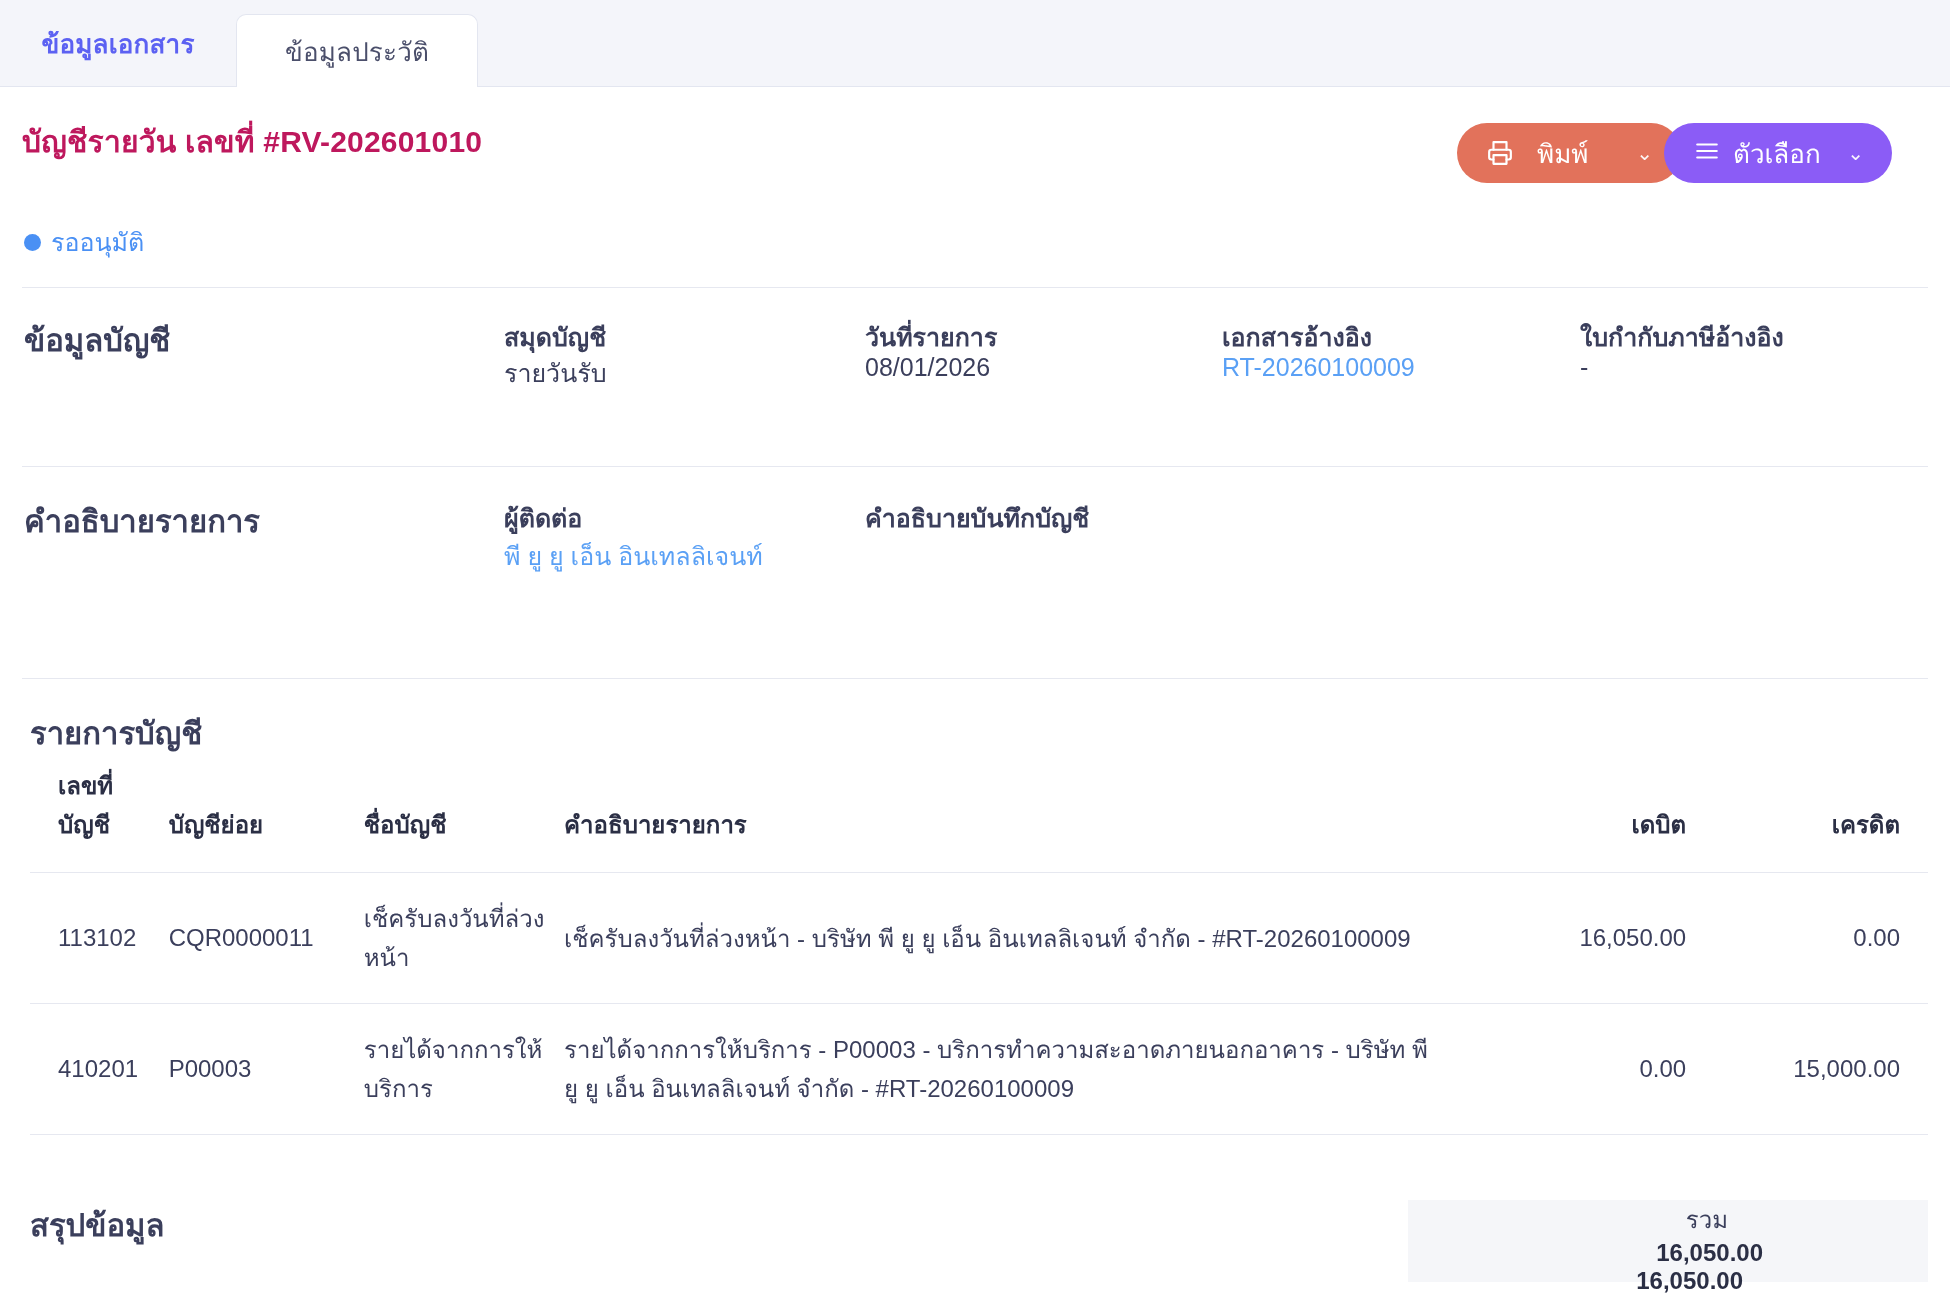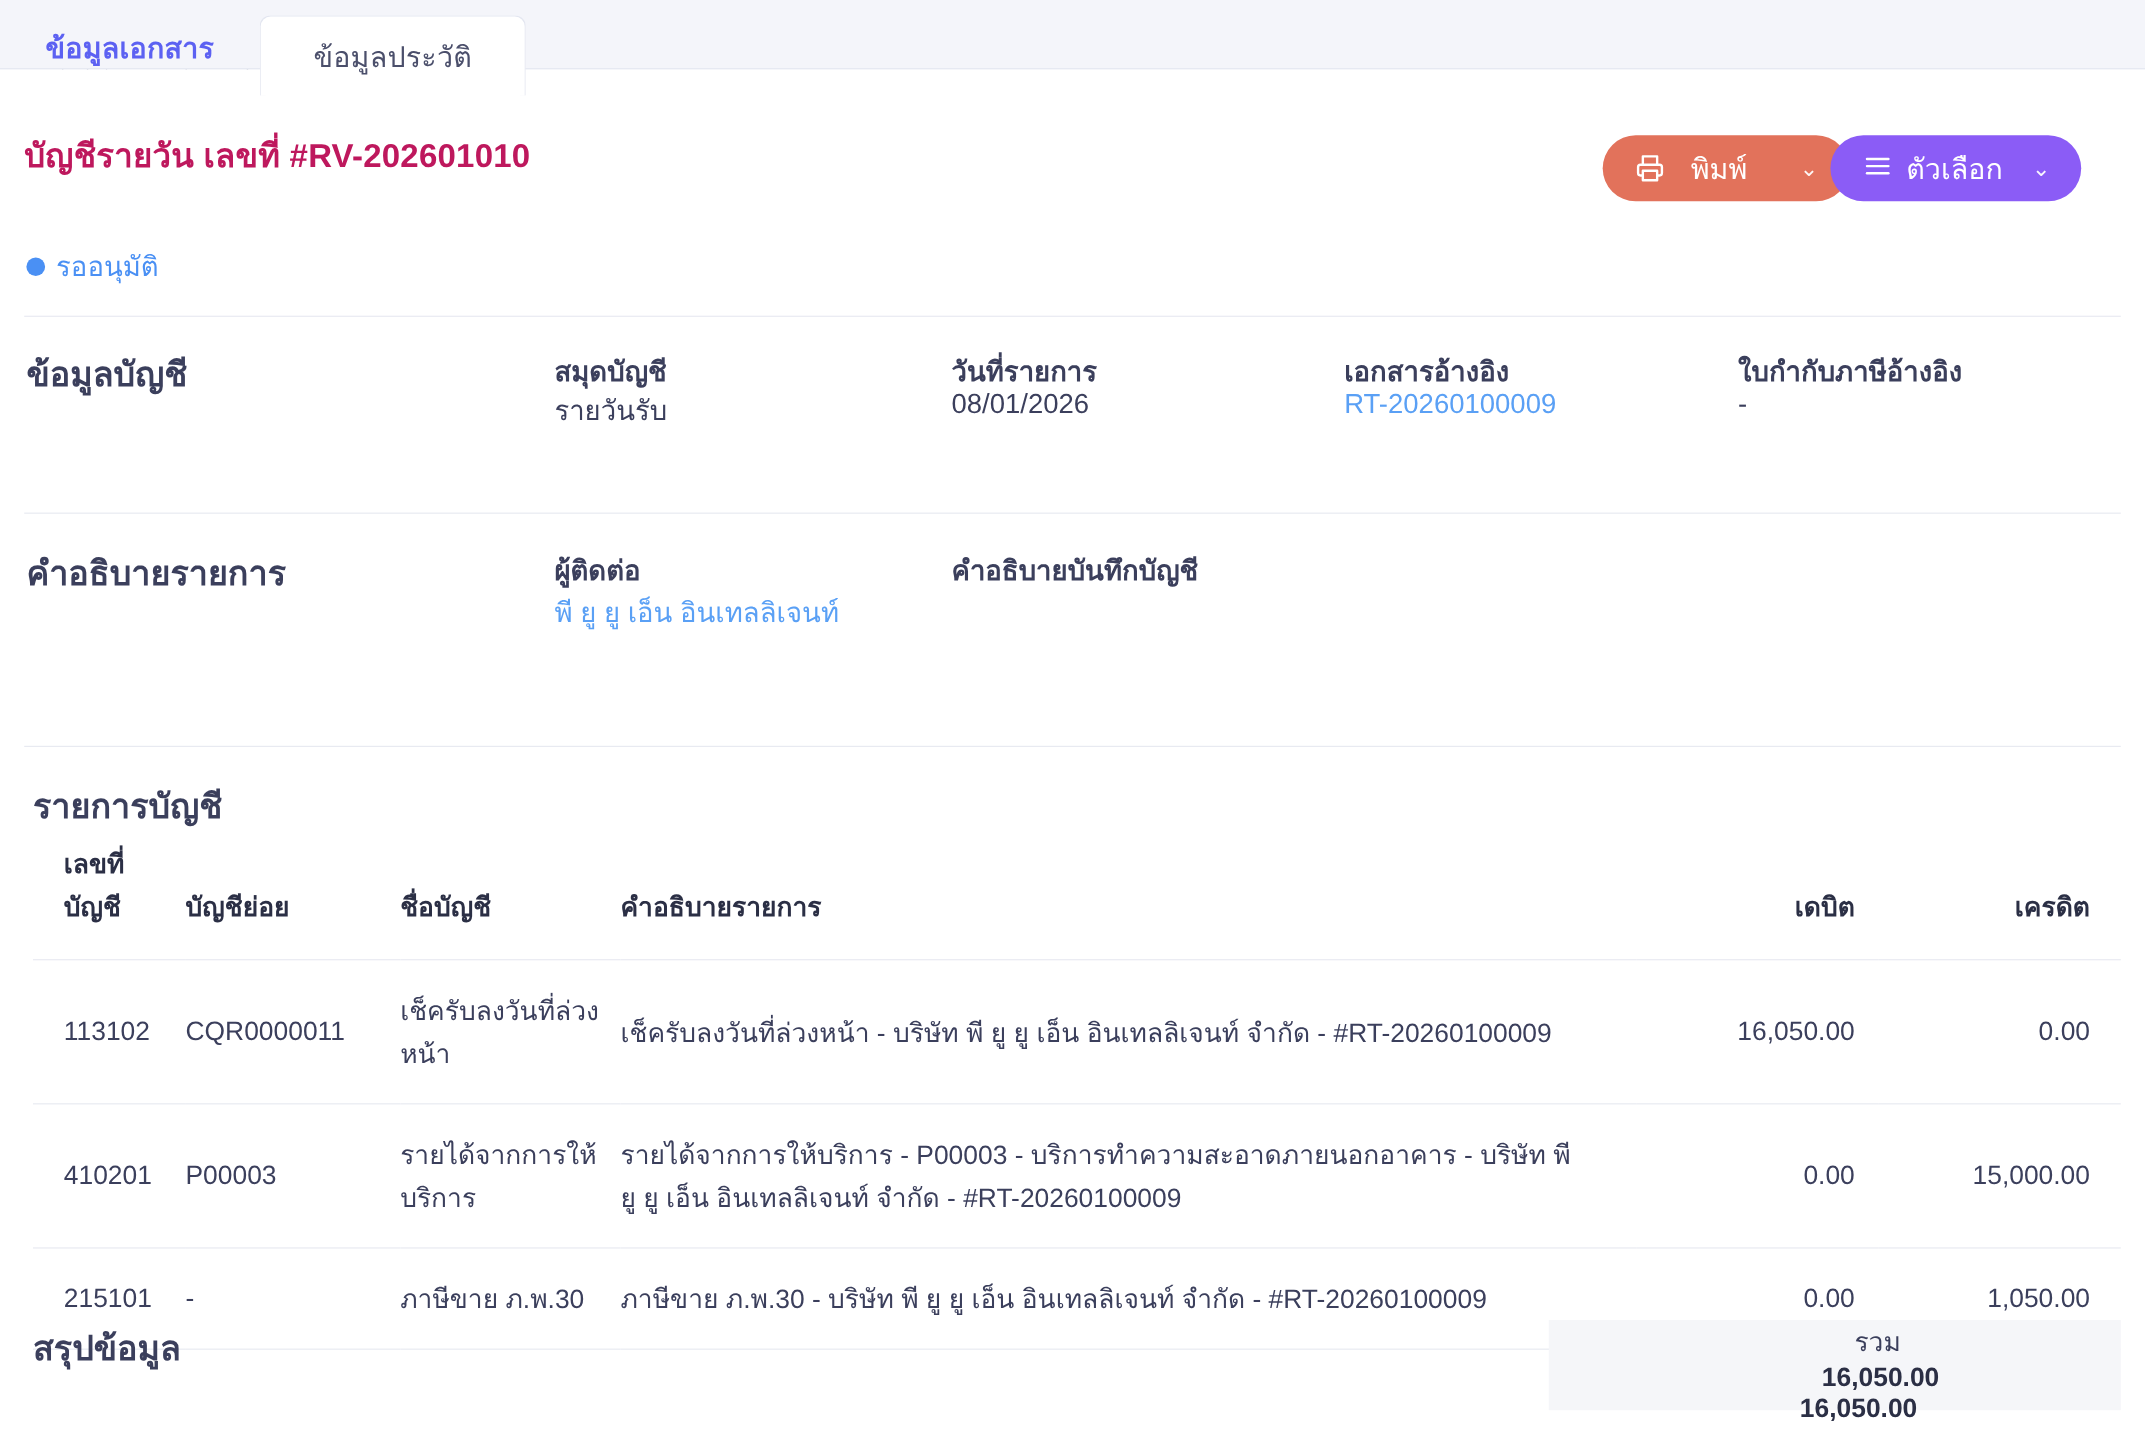--- a/index.html
+++ b/index.html
@@ -8,21 +8,21 @@
     width: 1950px; height: 1302px;
     background: #ffffff;
     font-family: "Liberation Sans", "DejaVu Sans", sans-serif;
     color: #3b3f5c;
     overflow: hidden;
   }
   .page { position: relative; width: 1950px; height: 1302px; background: #fff; }
 
   
   .tabbar {
-    position: absolute; left: 0; top: 0; width: 1950px; height: 63px;
+    position: absolute; left: 0; top: 0; width: 1950px; height: 87px;
     background: #f4f5fa;
     border-bottom: 1px solid #e3e6f0;
   }
   .tab {
     position: absolute; top: 14px; height: 73px;
     display: flex; align-items: center; justify-content: center;
     font-size: 26px; letter-spacing: .2px; cursor: pointer;
   }
   .tab-active {
     left: 18px; width: 200px; top: 0; height: 87px;
@@ -214,28 +214,20 @@
         <td class="c-cre">0.00</td>
       </tr>
       <tr>
         <td class="c-acc">410201</td>
         <td class="c-sub">P00003</td>
         <td class="c-name">รายได้จากการให้บริการ</td>
         <td class="c-desc">รายได้จากการให้บริการ - P00003 - บริการทำความสะอาดภายนอกอาคาร - บริษัท พี ยู ยู เอ็น อินเทลลิเจนท์ จำกัด - #RT-20260100009</td>
         <td class="c-deb">0.00</td>
         <td class="c-cre">15,000.00</td>
       </tr>
-      <tr>
-        <td class="c-acc">215101</td>
-        <td class="c-sub">-</td>
-        <td class="c-name">ภาษีขาย ภ.พ.30</td>
-        <td class="c-desc">ภาษีขาย ภ.พ.30 - บริษัท พี ยู ยู เอ็น อินเทลลิเจนท์ จำกัด - #RT-20260100009</td>
-        <td class="c-deb">0.00</td>
-        <td class="c-cre">1,050.00</td>
-      </tr>
     </tbody>
   </table>
 
   <div class="sec-label sum-label">สรุปข้อมูล</div>
   <div class="sum-box">
     <span class="sum-word">รวม</span>
     <span class="sum-deb">16,050.00</span>
     <span class="sum-cre">16,050.00</span>
   </div>
 

